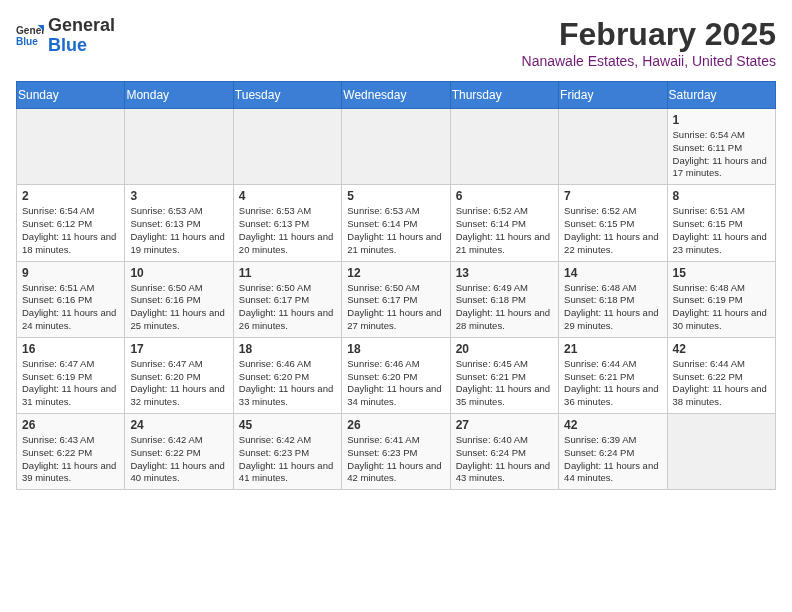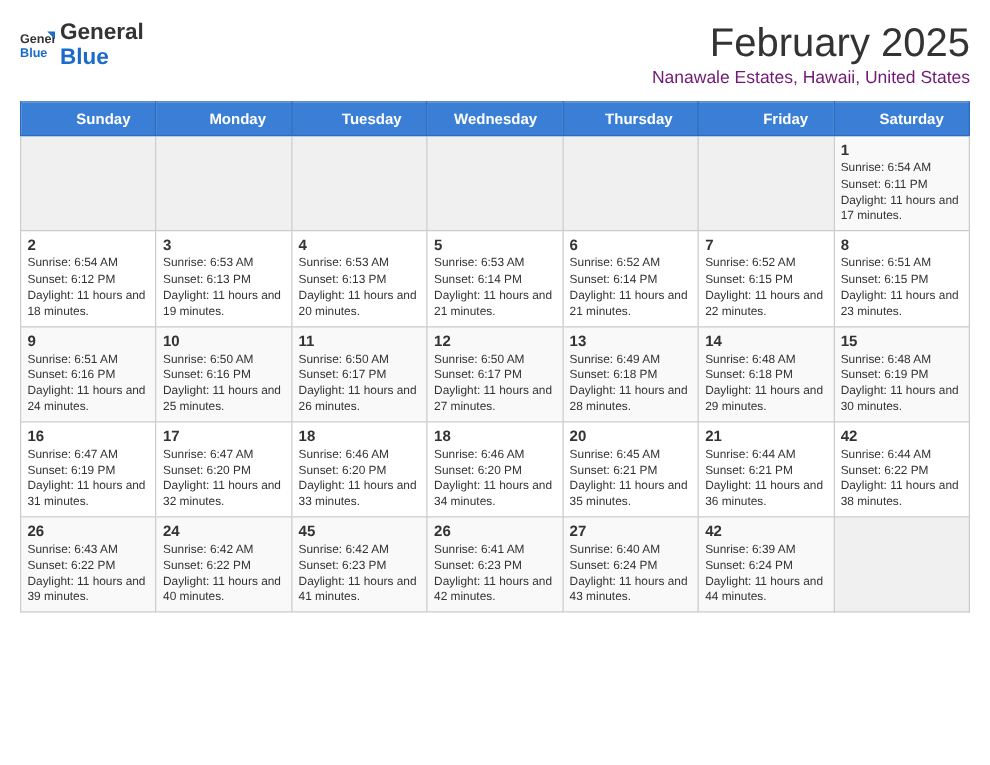--- a/index.html
+++ b/index.html
@@ -30,39 +30,39 @@
     .logo-blue { color: #1a6bcc; }
     .logo-icon {
       width: 28px;
       height: 28px;
     }
     .title-block {
       text-align: right;
     }
     .main-title {
       font-size: 32px;
-      font-weight: normal;
+      font-weight: bold;
       color: #333;
     }
     .subtitle {
       font-size: 14px;
       color: #701a75;
     }
     .calendar {
       width: 100%;
       border-collapse: collapse;
       border: 1px solid #ccc;
     }
     .calendar th {
       background: #3a7fd5;
       color: #fff;
       font-size: 12px;
-      font-weight: bold;
-      padding: 6px 20px;
-      text-align: right;
+      font-weight: normal;
+      padding: 6px 1px;
+      text-align: left;
       border: 1px solid #2a6abf;
     }
     .calendar td {
       vertical-align: top;
       border: 1px solid #ccc;
       padding: 4px 5px;
       width: calc(100% / 7);
       min-height: 80px;
       font-size: 10px;
       color: #333;

